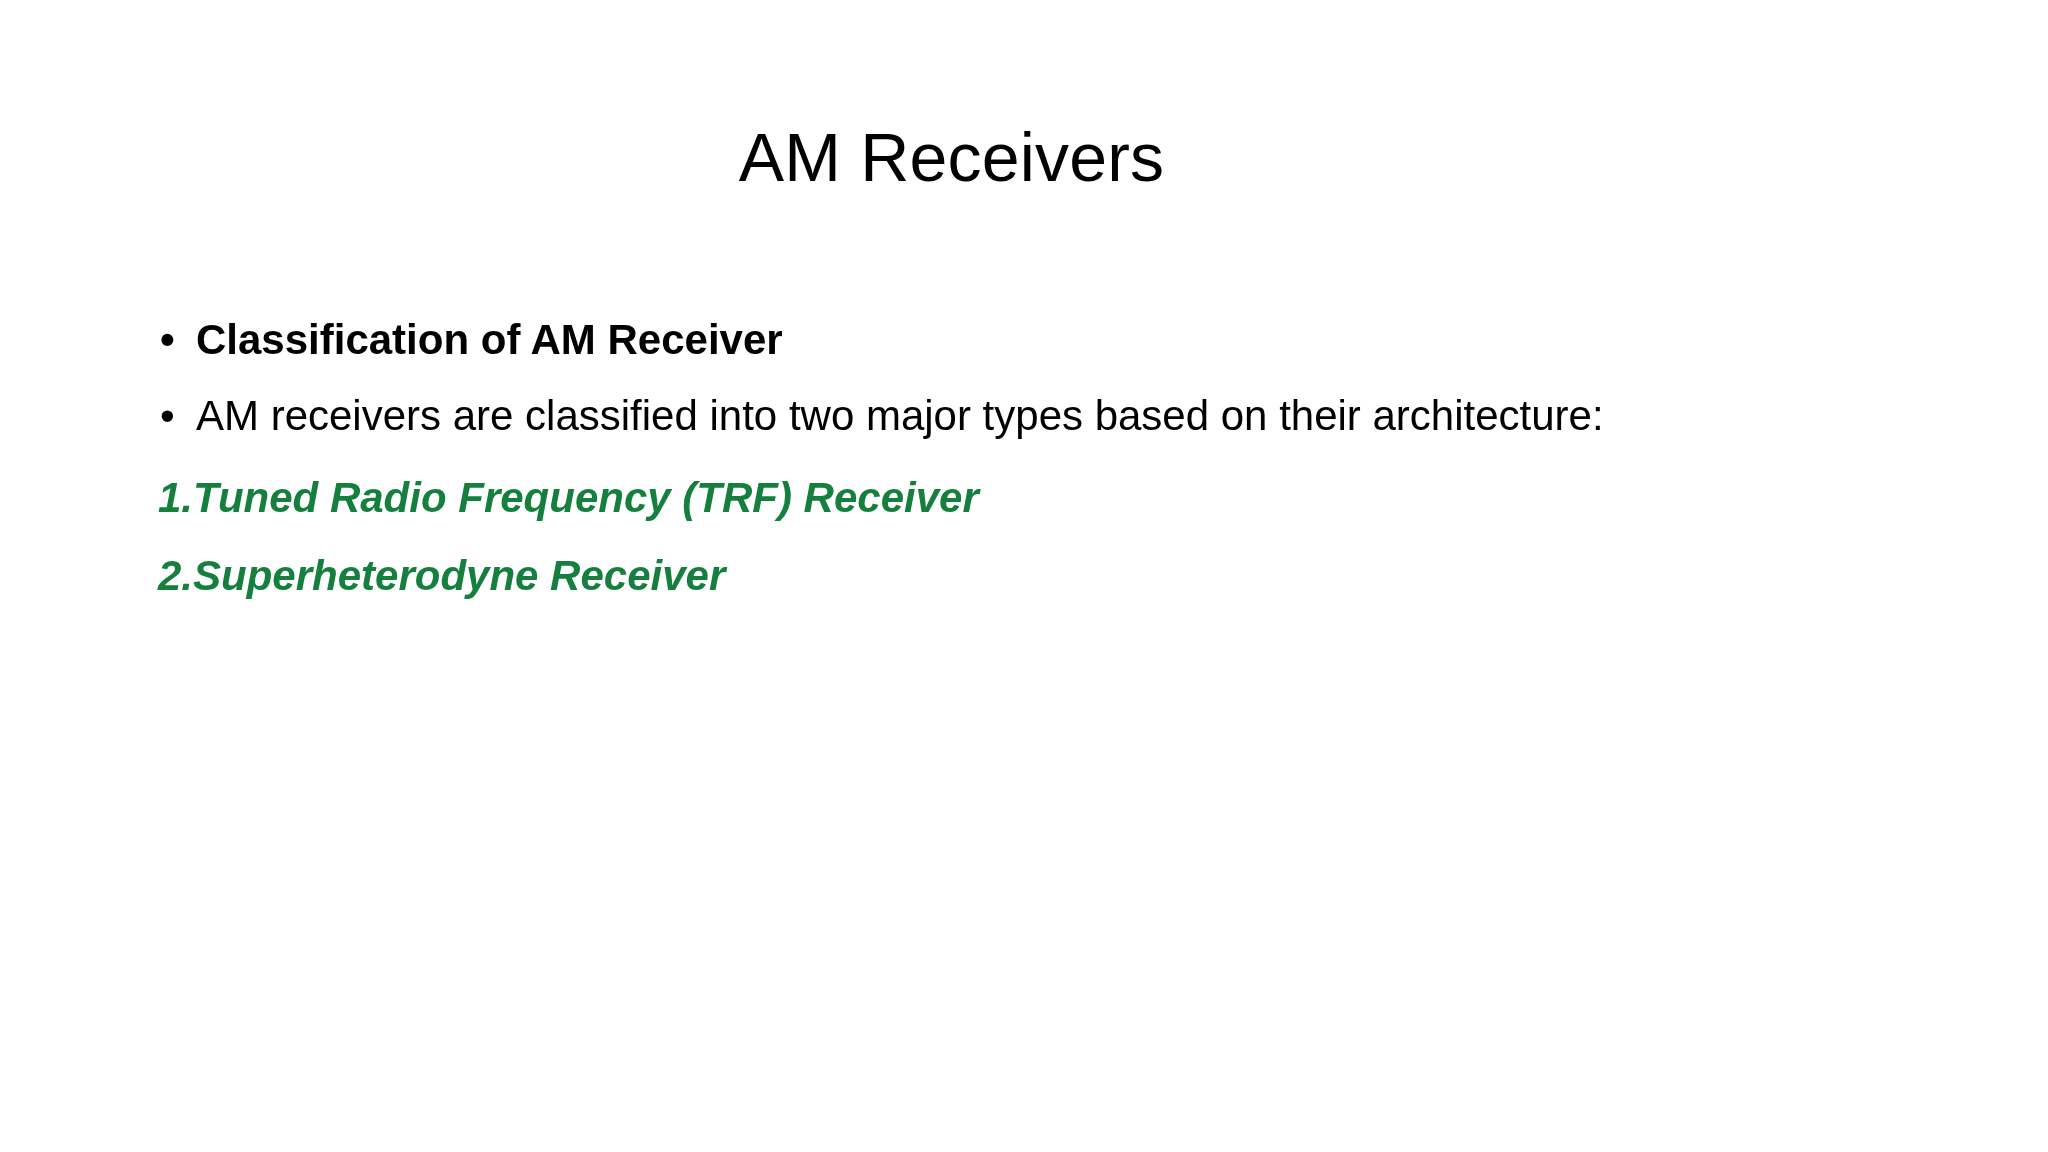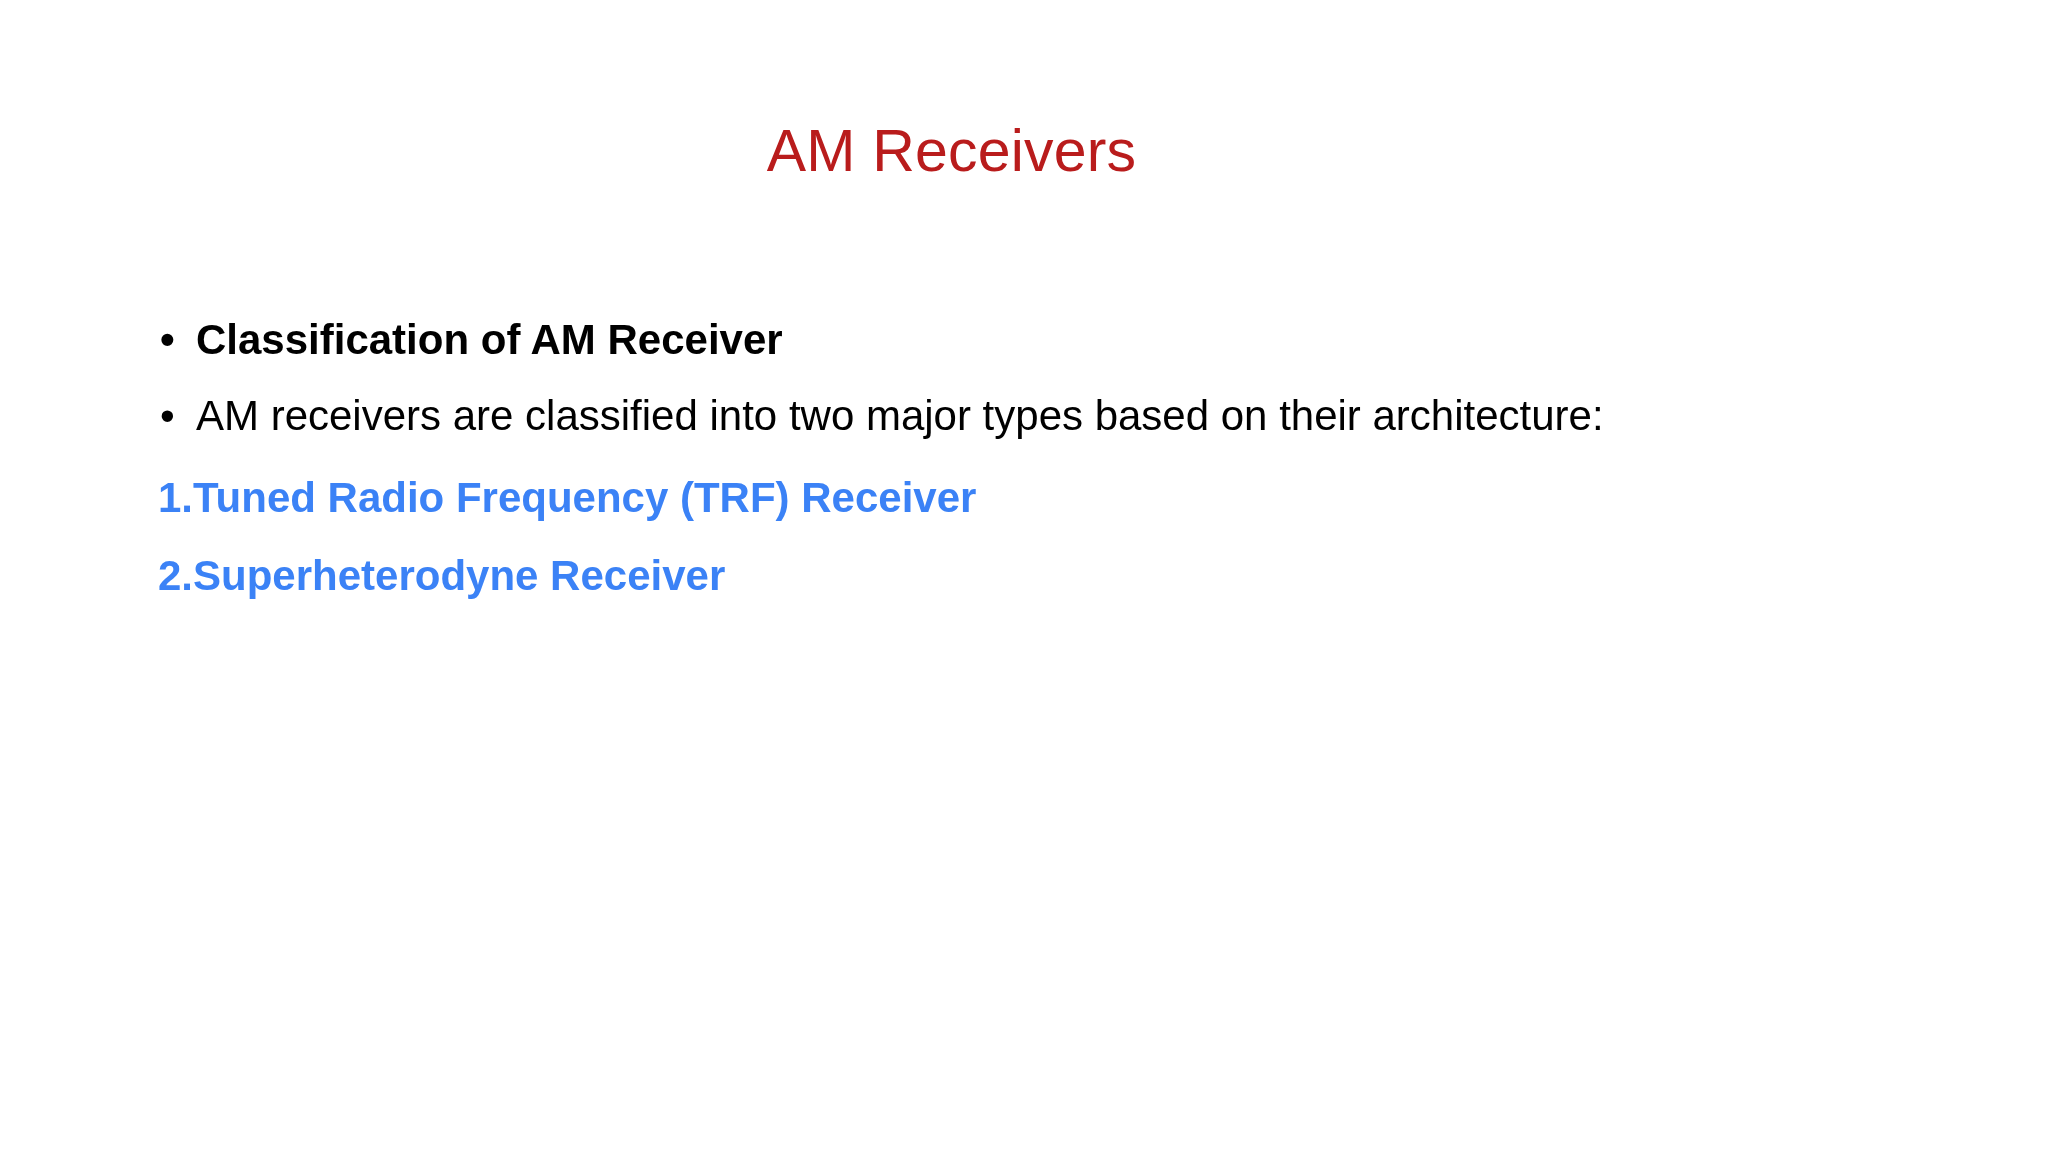--- a/index.html
+++ b/index.html
@@ -20,25 +20,25 @@
     -webkit-font-smoothing: antialiased;
   }
 
   
   .slide-title {
     position: absolute;
     left: 0;
     top: 118px;
     width: 1903px;
     text-align: center;
-    font-size: 59px;
+    font-size: 68px;
     font-weight: 400;
     line-height: 1.15;
     letter-spacing: 0.2px;
-    color: #b91c1c;
+    color: #000000;
     white-space: nowrap;
   }
 
   
   .body-block {
     position: absolute;
     left: 150px;
     top: 312px;
     width: 1760px;
   }
@@ -72,24 +72,25 @@
     display: block;
   }
 
   
   .num-para {
     position: relative;
     display: block;
     font-size: 42px;
     line-height: 1.33;
     font-weight: 700;
-    color: #3b82f6;
+    color: #15803d;
     margin: 0 0 14px 0;
     padding-left: 8px;
     white-space: nowrap;
+    font-style: italic;
   }
 
   .num-marker {
     display: inline;
   }
 
   .num-text {
     display: inline;
   }
 

